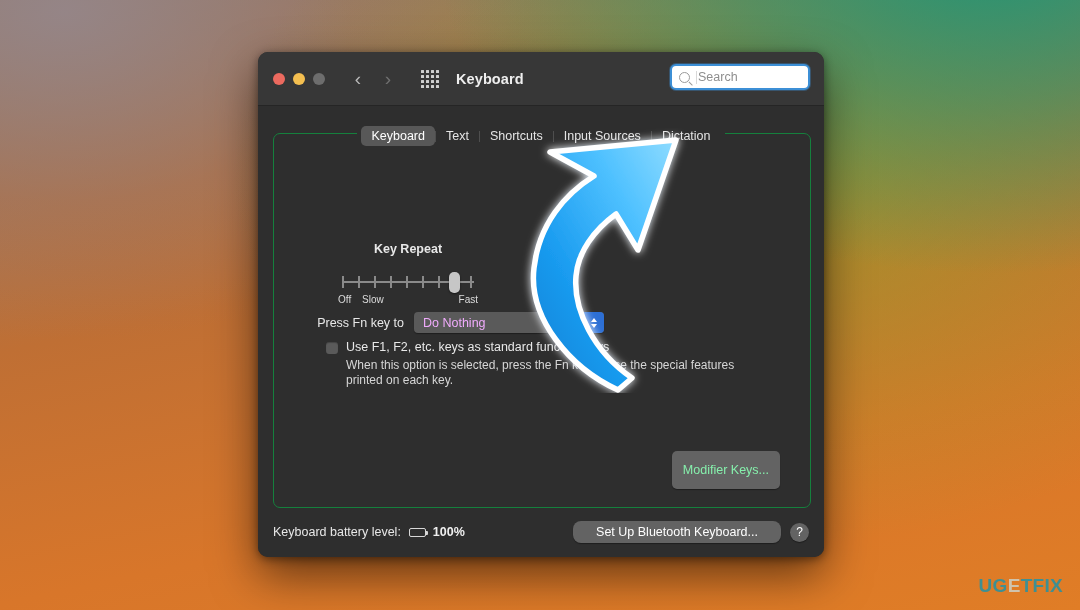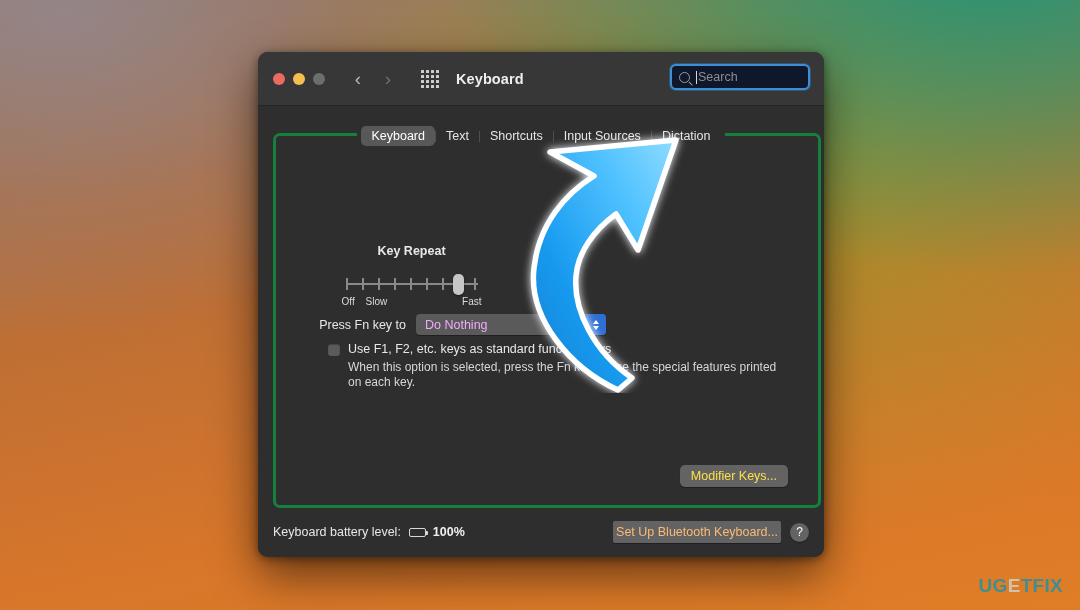--- a/index.html
+++ b/index.html
@@ -77,21 +77,21 @@
     font-weight: bold;
     letter-spacing: 0.1px;
   }
 
   #search-wrap {
     position: absolute;
     right: 14px;
     top: 12px;
     width: 140px;
     height: 26px;
-    background: #0f172a;
+    background: #ffffff;
     border-radius: 6px;
     border: 2px solid #3c8fd6;
     box-shadow: 0 0 0 1px rgba(60,143,214,0.35);
     display: flex;
     align-items: center;
     padding: 0 7px;
   }
   .mag {
     width: 11px; height: 11px;
     border: 1.4px solid #9a9a9a;
@@ -145,23 +145,23 @@
     white-space: nowrap;
   }
   .tab.active { background: #585858; color: #ffffff; }
   .tab-sep { width: 1px; height: 11px; background: #4e4e4e; }
 
   
   #groupbox {
     position: absolute;
     left: 15px;
     top: 27px;
-    right: 3px;
+    right: 13px;
     height: 375px;
-    border: 3px solid #15803d;
+    border: 1px solid #15803d;
     border-radius: 7px;
   }
 
   
   .sliders {
     position: absolute;
     left: 0; right: 0;
     top: 108px;
     display: flex;
   }
@@ -267,23 +267,23 @@
     line-height: 15px;
     max-width: 440px;
   }
 
   
   #modifier-btn {
     position: absolute;
     right: 30px;
     bottom: 18px;
     background: #636363;
-    color: #fde047;
+    color: #86efac;
     font-size: 12.5px;
-    padding: 4px 11px;
+    padding: 12px 11px;
     border-radius: 5px;
     box-shadow: 0 1px 1px rgba(0,0,0,0.35);
   }
 
   
   #footer {
     position: absolute;
     left: 15px; right: 15px;
     bottom: 12px;
     height: 26px;
@@ -306,24 +306,24 @@
     right:-3px; top:2.5px;
     width:2px; height:4px;
     background:#d8d8d8;
     border-radius:0 1px 1px 0;
   }
   #battery-pct { color: #f0f0f0; font-size: 12.5px; font-weight: bold; }
 
   #footer-right { margin-left: auto; display: flex; align-items: center; gap: 9px; }
   #bt-btn {
     background: #636363;
-    color: #fdba74;
+    color: #ffffff;
     font-size: 12.5px;
-    padding: 4px 3px;
-    border-radius: 2px;
+    padding: 4px 23px;
+    border-radius: 8px;
     box-shadow: 0 1px 1px rgba(0,0,0,0.35);
   }
   #help-btn {
     width: 19px; height: 19px;
     border-radius: 50%;
     background: #636363;
     color: #ffffff;
     font-size: 12px;
     display: flex; align-items: center; justify-content: center;
     box-shadow: 0 1px 1px rgba(0,0,0,0.35);

